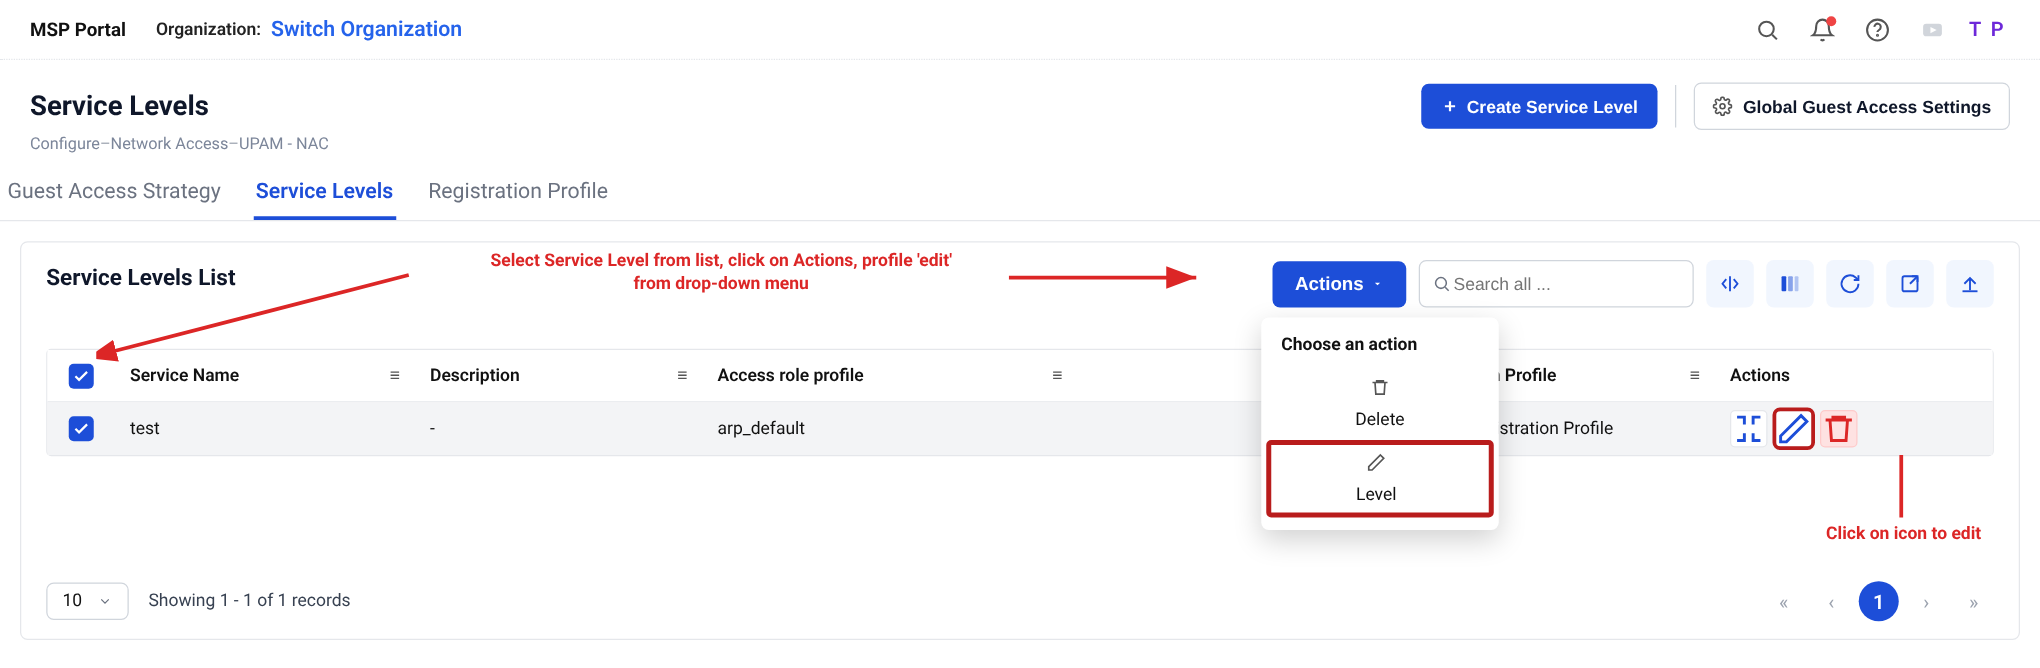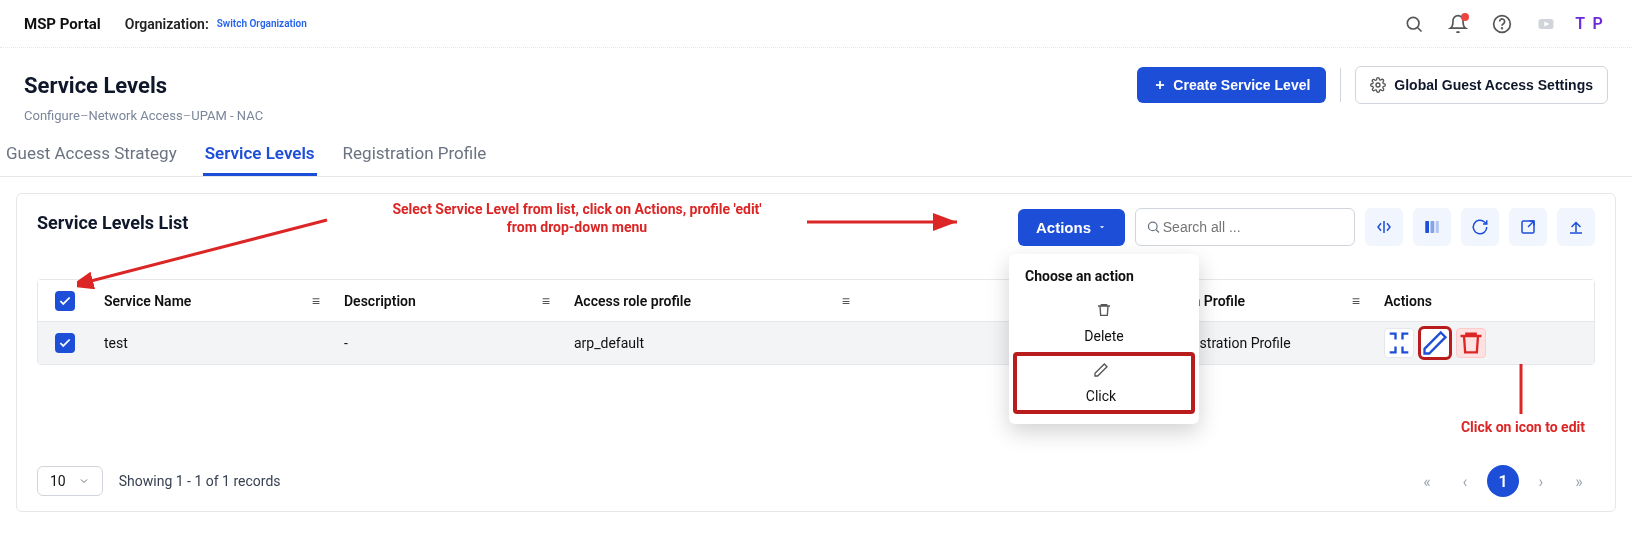--- a/index.html
+++ b/index.html
@@ -12,21 +12,21 @@
   }
   .topbar {
     display: flex;
     align-items: center;
     height: 48px;
     padding: 0 24px;
     border-bottom: 1px dotted #e3e6ea;
   }
   .topbar .brand { font-weight: 700; font-size: 15px; margin-right: 24px; color:#111;}
   .topbar .org-label { font-size: 14px; color: #222; margin-right: 8px; font-weight:600;}
-  .topbar .org-link { font-size: 10px; color: #2563eb; font-weight: 600; cursor:pointer;}
+  .topbar .org-link { font-size: 17px; color: #2563eb; font-weight: 600; cursor:pointer;}
   .topbar .spacer { flex: 1; }
   .topbar .icon-btn {
     width: 36px; height: 36px; display:flex; align-items:center; justify-content:center;
     margin-left: 8px; border-radius:6px; cursor:pointer; color:#555;
   }
   .topbar .icon-btn svg { width:20px; height:20px; }
   .topbar .avatar {
     width:36px; height:36px;
     display:flex;align-items:center;justify-content:center;
     font-weight:600; color:#6d28d9; font-size:16px; letter-spacing:2px;
@@ -301,21 +301,21 @@
     <div class="dd-item">
       <svg viewBox="0 0 24 24" fill="none" stroke="currentColor" stroke-width="2">
           <path d="M3 6h18M8 6V4h8v2M6 6l1 14h10l1-14"></path>
         </svg>
       <span>Delete</span>
     </div>
     <div class="dd-item dd-highlight">
       <svg viewBox="0 0 24 24" fill="none" stroke="currentColor" stroke-width="2">
           <path d="M17 3l4 4L7 21H3v-4L17 3z"></path>
         </svg>
-      <span>Click</span>
+      <span>Level</span>
     </div>
   </div>
 
   <div class="table">
     <div class="thead">
       <div class="th first">
         <div class="checkbox">
           <svg viewBox="0 0 24 24" fill="none" stroke="currentColor" stroke-width="3">
               <polyline points="20 6 9 17 4 12"></polyline>
             </svg>

